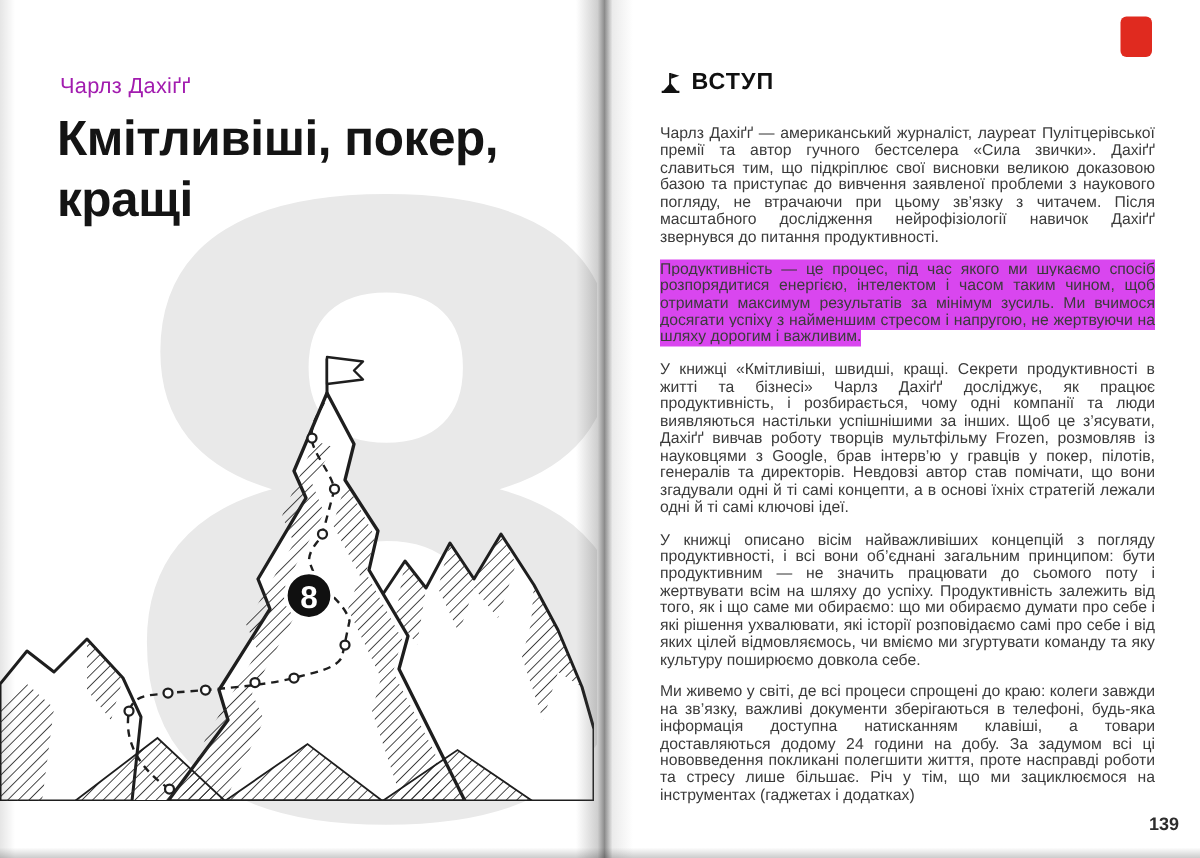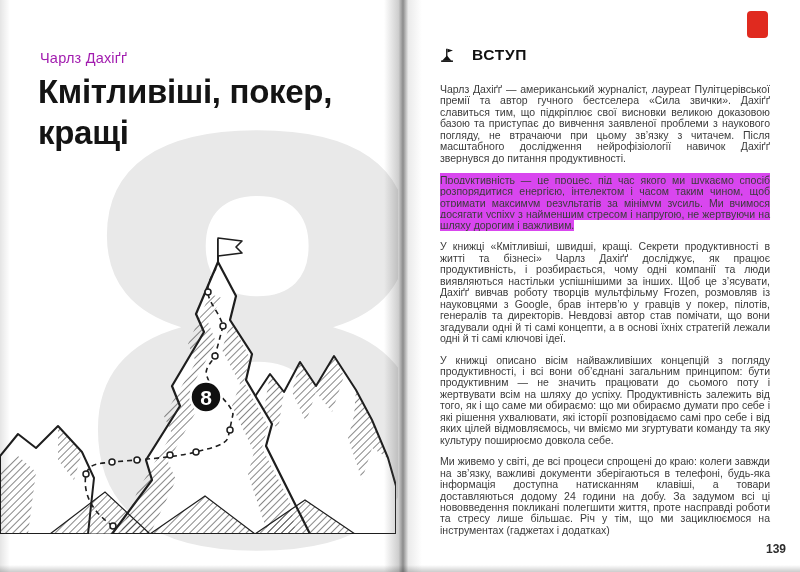--- a/index.html
+++ b/index.html
@@ -25,21 +25,21 @@
     font-size:556px; line-height:0.86; color:#e9e9e9; user-select:none; }
   .author { position:absolute; left:40px; top:50px; z-index:2;
     font-size:14.5px; color:#a21caf; letter-spacing:0.2px; }
   .title { position:absolute; left:38px; top:72px; width:300px; margin:0; z-index:2;
     font-size:33px; line-height:1.24; font-weight:bold; color:#141414; letter-spacing:-0.3px; }
   .subtitle { position:absolute; left:40px; top:168px; width:205px; z-index:2;
     font-size:17.5px; line-height:1.37; color:#262626; font-weight:bold; }
   .mountain { position:absolute; left:0; top:234px; width:396px; height:300px; z-index:1; }
 
   
-  .chapter-head { position:absolute; left:20px; top:46px; display:flex; align-items:center; gap:17px;
+  .chapter-head { position:absolute; left:20px; top:46px; display:flex; align-items:center; gap:6px;
     font-size:15.5px; font-weight:bold; letter-spacing:0.7px; color:#101010; }
   .chapter-head svg { display:block; }
 
   .bodytext { position:absolute; left:20px; top:84px; width:330px;
     font-size:10.5px; line-height:11.45px; text-align:justify; color:#3b3b3b; }
   .bodytext p { margin:0 0 10px 0; }
   .hl { background:#d946ef; box-decoration-break:clone; -webkit-box-decoration-break:clone; padding:0.5px 0; }
 
   .pagenum { position:absolute; right:14px; bottom:16px;
     font-size:12px; font-weight:bold; color:#2d2d2d; }

